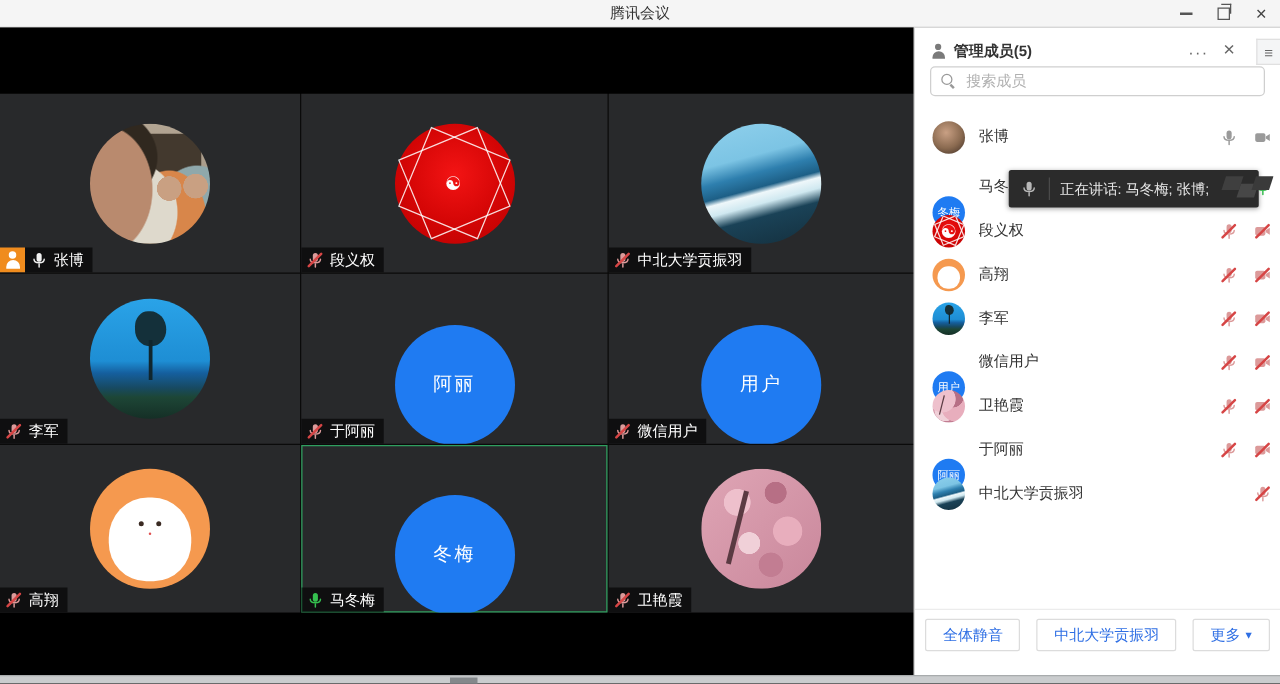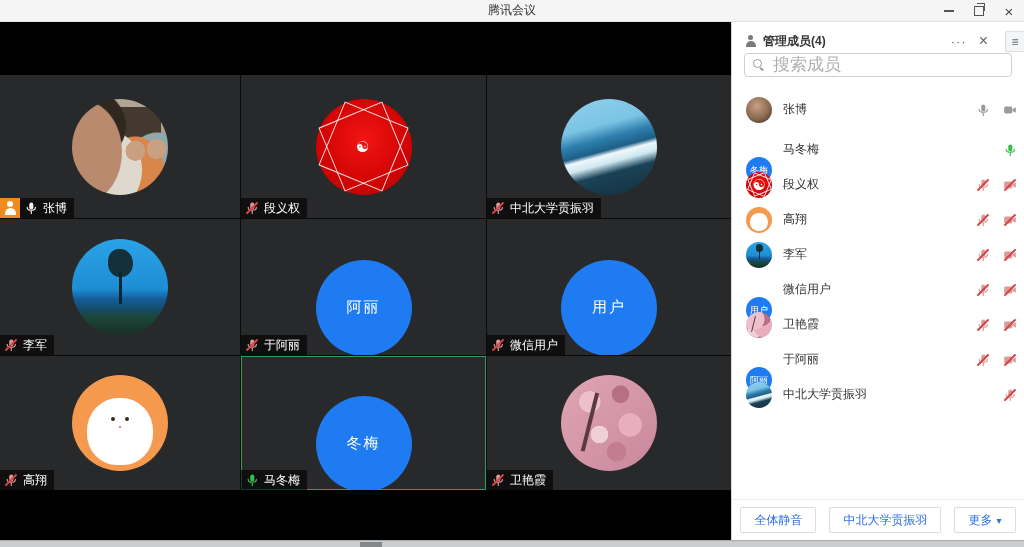--- a/index.html
+++ b/index.html
@@ -88,21 +88,21 @@
   .panel-title{font-size:12px;color:#333;font-weight:bold;flex:1;}
   .hdr-more{font-size:13px;color:#666;letter-spacing:1px;cursor:pointer;padding:0 4px;}
   .hdr-close{font-size:16px;color:#666;cursor:pointer;padding:0 2px;line-height:1;}
   .collapse-btn{position:absolute;top:9px;right:0;width:19px;height:21px;background:#f4f5f6;border:1px solid #e0e0e0;
                 border-right:none;display:flex;align-items:center;justify-content:center;font-size:12px;color:#666;cursor:pointer;box-sizing:border-box;}
   .search-wrap{position:absolute;top:31px;left:12px;right:12px;height:24px;border:1px solid #cfcfcf;border-radius:4px;
                display:flex;align-items:center;gap:6px;padding:0 8px;box-sizing:border-box;}
   .mag{width:12px;height:12px;position:relative;flex:none;}
   .mag::before{content:'';position:absolute;left:0;top:0;width:7px;height:7px;border:1.5px solid #999;border-radius:50%;}
   .mag::after{content:'';position:absolute;left:8px;top:8px;width:4px;height:1.5px;background:#999;transform:rotate(45deg);transform-origin:0 0;}
-  .search-wrap input{border:none;outline:none;flex:1;font-size:17px;color:#0f766e;font-family:inherit;background:transparent;}
+  .search-wrap input{border:none;outline:none;flex:1;font-size:12px;color:#0f766e;font-family:inherit;background:transparent;}
   .search-wrap input::placeholder{color:#b0b0b0;}
   .member-list{position:absolute;top:66px;left:0;right:0;bottom:40px;overflow:hidden;}
   .member-row{display:flex;align-items:center;height:35px;padding:0 4px 0 14px;gap:11px;cursor:pointer;}
   .member-row.tall{height:44px;}
   .m-avatar{width:26px;height:26px;border-radius:50%;flex:none;display:flex;align-items:center;justify-content:center;
             color:#fff;font-size:9px;letter-spacing:0;position:relative;overflow:hidden;}
   .m-avatar.av-bagua{font-size:15px;}
   .m-avatar.av-dog::after{display:none;}
   .m-text{flex:1;min-width:0;line-height:1.3;}
   .m-name{font-size:12px;color:#333;white-space:nowrap;overflow:hidden;}
@@ -114,21 +114,21 @@
   .tt-micbox{width:32px;display:flex;align-items:center;justify-content:center;flex:none;}
   .tt-micbox .icon{color:#b8b8b8;}
   .tt-divider{width:1px;height:18px;background:#4a4a4a;flex:none;}
   .tt-text{font-size:11.5px;color:#e8e8e8;padding:0 8px;white-space:nowrap;flex:1;}
   .tt-watermark{position:relative;width:44px;height:100%;flex:none;overflow:hidden;}
   .tt-watermark i{position:absolute;width:14px;height:11px;background:#3f3f3f;transform:skewX(-18deg);}
   .tt-watermark i:nth-child(1){left:4px;top:5px;}
   .tt-watermark i:nth-child(2){left:16px;top:11px;background:#474747;}
   .tt-watermark i:nth-child(3){left:28px;top:5px;background:#3a3a3a;}
   
-  .panel-footer{position:absolute;left:0;right:0;bottom:0;height:40px;border-top:1px solid #ececec;background:#fff;
+  .panel-footer{position:absolute;left:0;right:0;bottom:12px;height:40px;border-top:1px solid #ececec;background:#fff;
                 display:flex;align-items:center;justify-content:center;gap:13px;}
   .btn{height:26px;padding:0 13px;background:#fff;border:1px solid #dcdcdc;border-radius:2px;
        color:var(--accent-blue,#2f6fe4);font-size:12px;font-family:inherit;cursor:pointer;display:flex;align-items:center;gap:4px;}
   .btn .arrow{font-size:10px;}
   
   .bottom-strip{position:absolute;left:0;top:540px;width:1024px;height:7px;background:#caccce;border-top:1px solid #a8abad;box-sizing:border-box;}
   .strip-seg{position:absolute;left:360px;top:1px;width:22px;height:6px;background:#84888b;}
 </style>
 </head>
 <body>
@@ -303,21 +303,21 @@
         <span class="tile-name">卫艳霞</span>
       </span>
     </div>
   </div>
 </div>
   </div>
 
   <div class="panel">
     <div class="panel-header">
       <span class="p-person"></span>
-      <span class="panel-title">管理成员(4)</span>
+      <span class="panel-title">管理成员(5)</span>
       <span class="hdr-more">···</span>
       <span class="hdr-close">×</span>
     </div>
     <span class="collapse-btn">≡</span>
 
     <div class="search-wrap">
       <span class="mag"></span>
       <input type="text" placeholder="搜索成员" style="">
     </div>
 
@@ -512,20 +512,38 @@
                 <rect x="9" y="2.5" width="7" height="12" rx="3.5" fill="currentColor"></rect>
                 <path d="M5.5 11 C5.5 17.5, 19.5 17.5, 19.5 11" fill="none" stroke="currentColor" stroke-width="2" stroke-linecap="round"></path>
                 <line x1="12.5" y1="17.5" x2="12.5" y2="21.5" stroke="currentColor" stroke-width="2" stroke-linecap="round"></line>
               </svg>
       </span>
 
     </div>
   </div>
 </div>
 
+    <div class="speaking-tooltip">
+      <span class="tt-micbox">
+        <span class="icon">
+          <svg viewBox="0 0 24 24">
+              <rect x="9" y="2.5" width="7" height="12" rx="3.5" fill="currentColor"></rect>
+              <path d="M5.5 11 C5.5 17.5, 19.5 17.5, 19.5 11" fill="none" stroke="currentColor" stroke-width="2" stroke-linecap="round"></path>
+              <line x1="12.5" y1="17.5" x2="12.5" y2="21.5" stroke="currentColor" stroke-width="2" stroke-linecap="round"></line>
+            </svg>
+        </span>
+      </span>
+      <span class="tt-divider"></span>
+      <span class="tt-text">正在讲话: 马冬梅; 张博;</span>
+      <span class="tt-watermark">
+          <i></i>
+          <i></i>
+          <i></i>
+        </span>
+    </div>
 
     <div class="panel-footer">
       <button class="btn">
           <span>全体静音</span>
         </button>
       <button class="btn">
           <span>中北大学贡振羽</span>
         </button>
       <button class="btn">
           <span>更多</span>

